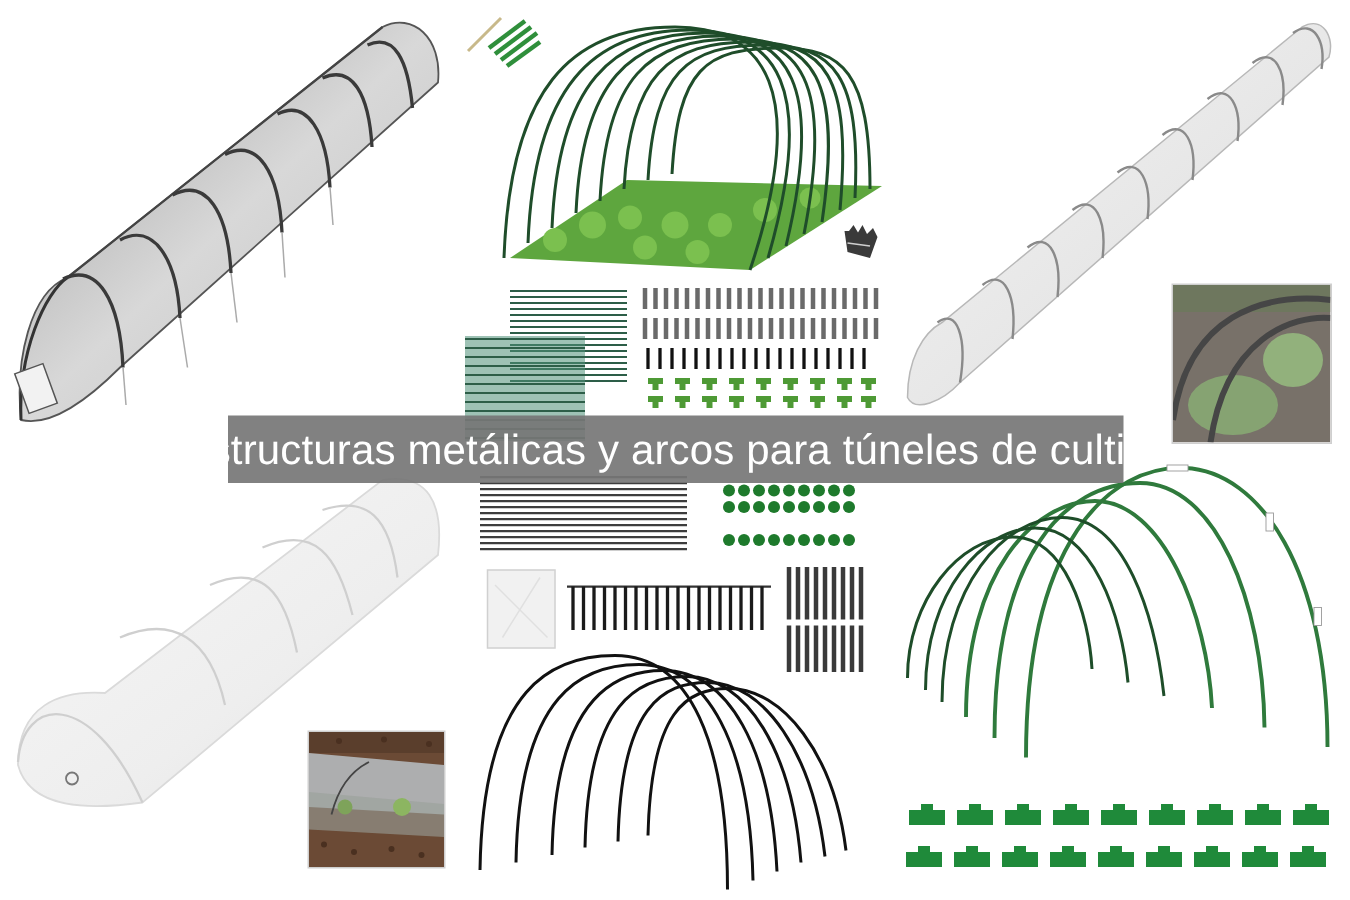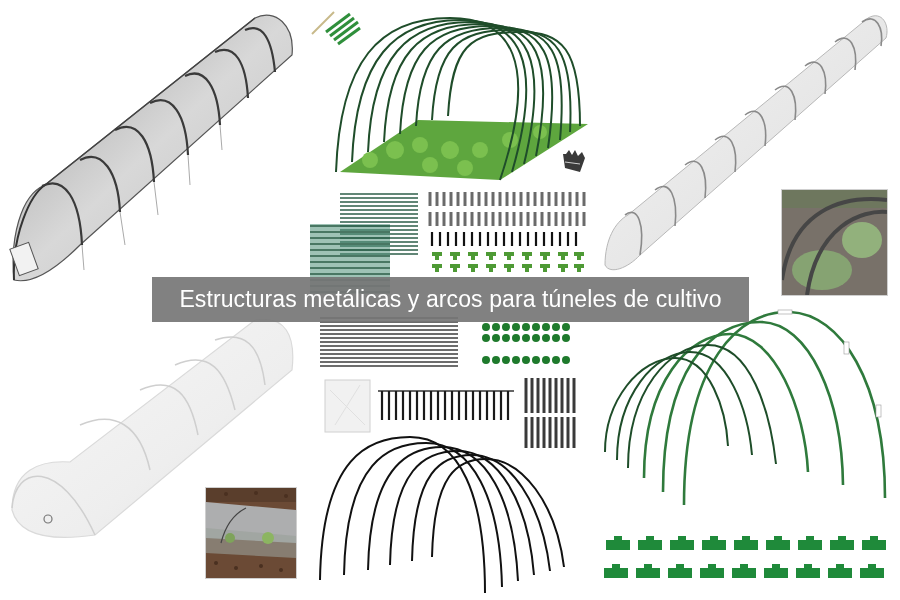--- a/index.html
+++ b/index.html
@@ -6,21 +6,21 @@
   body { width: 900px; height: 600px; position: relative; overflow: hidden; font-family: "Liberation Sans", sans-serif; }
   .panel { position: absolute; overflow: hidden; background: #ffffff; }
   .panel svg { position: absolute; left: 0; top: 0; }
   .inset { position: absolute; overflow: hidden; border: 1px solid #cfcfcf; }
   .banner {
     position: absolute; left: 152px; top: 277px; width: 597px; height: 45px;
     background: rgba(118,118,118,0.92);
     display: flex; align-items: center; justify-content: center;
   }
   .banner-text {
-    color: #ffffff; font-size: 23px; letter-spacing: 0.1px; white-space: nowrap;
+    color: #ffffff; font-size: 28px; letter-spacing: 0.1px; white-space: nowrap;
     font-family: "Liberation Sans", sans-serif;
   }
 </style>
 </head>
 <body>
 
 <div class="panel" style="left:0;top:0;width:300px;height:300px;">
   <svg width="300" height="300" viewBox="0 0 300 300">
     <defs>
       <linearGradient id="netg" x1="0" y1="0" x2="1" y2="1">

